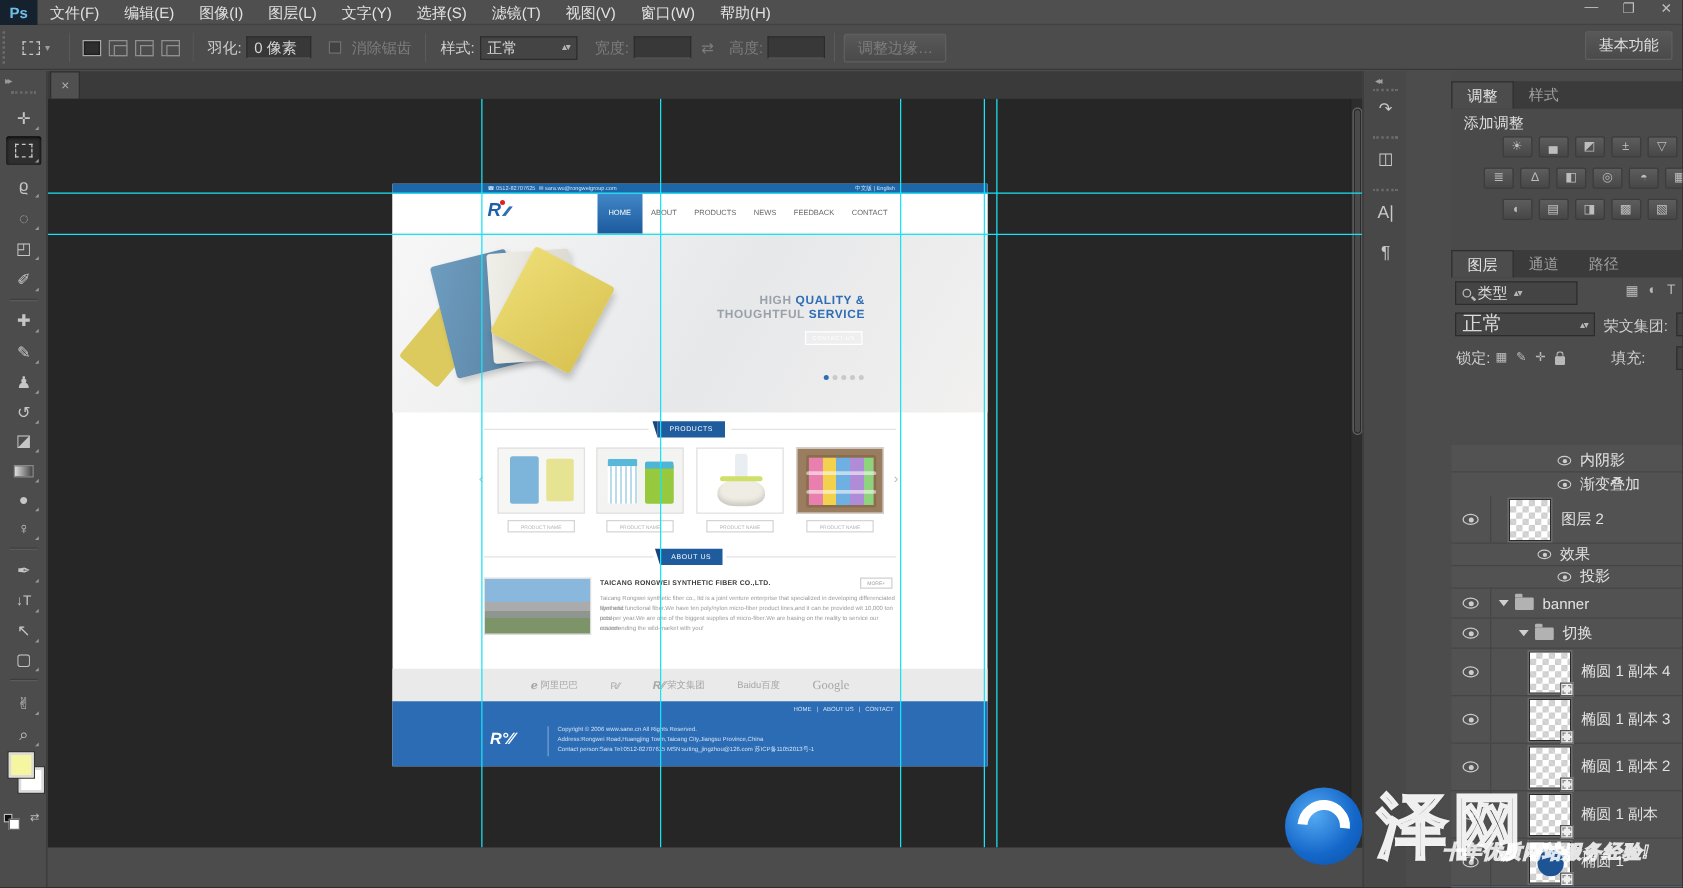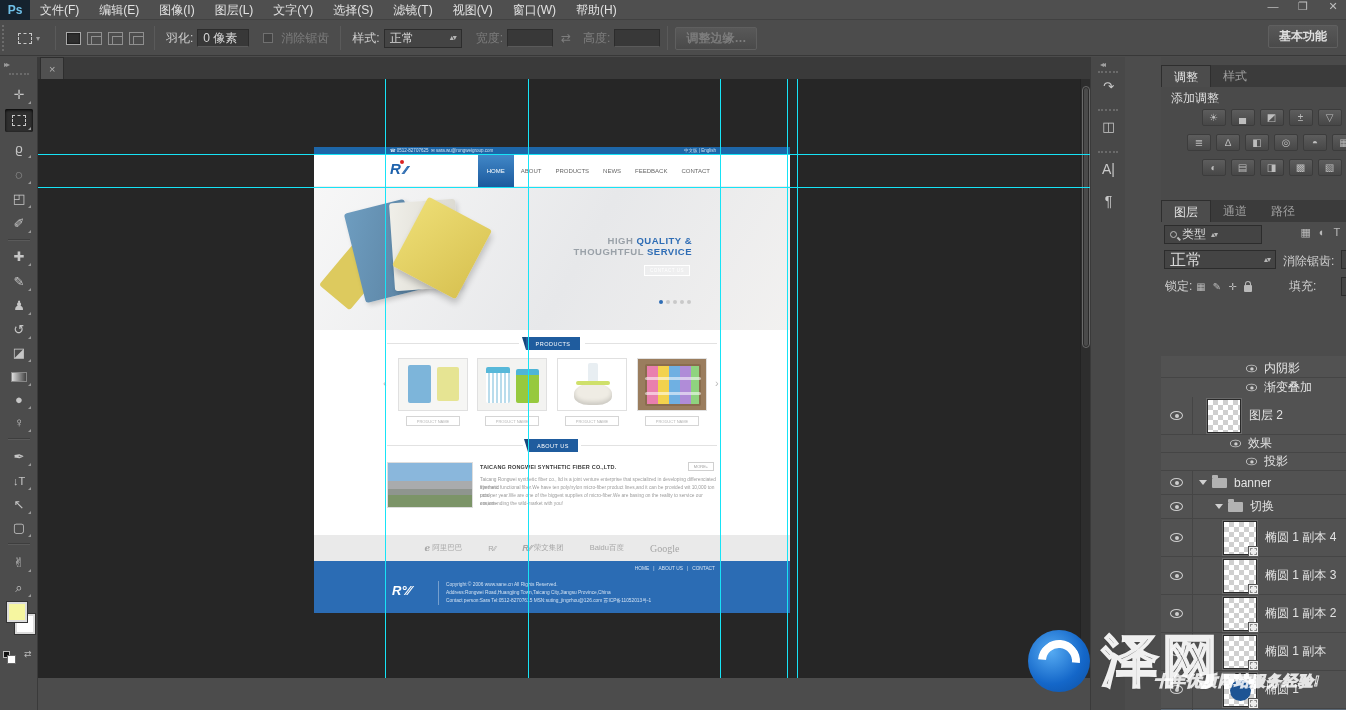--- a/index.html
+++ b/index.html
@@ -24,21 +24,21 @@
   .selbox{width:15px;height:13px;border:1px solid #8f8f8f;margin:0 3px;display:inline-block;background:transparent;position:relative;}
   .selbox.on{background:#2e2e2e;border-color:#a9a9a9;box-shadow:inset 0 0 2px #000;}
   .selbox.dbl::after{content:"";position:absolute;left:3px;top:3px;width:9px;height:7px;border:1px solid #8f8f8f;background:#4c4c4c;}
   .olabel{color:#cfcfcf;margin:0 4px;}
   .olabel.dim,.dimtx{color:#7d7d7d;}
   .field{background:#383838;border:1px solid #2c2c2c;border-bottom-color:#5a5a5a;height:18px;min-width:52px;padding:0 5px;line-height:17px;color:#d6d6d6;}
   .field.empty{min-width:46px;}
   .chk{width:10px;height:10px;border:1px solid #707070;background:#424242;display:inline-block;margin-right:4px;}
   .selectw{background:#444;border:1px solid #2c2c2c;height:19px;min-width:78px;padding:0 5px;line-height:18px;display:flex;align-items:center;justify-content:space-between;gap:8px;}
   .ud{font-size:8px;color:#b5b5b5;letter-spacing:-1px;}
-  .btn{border:1px solid #5f5f5f;border-radius:2px;background:linear-gradient(#585858,#4a4a4a);padding:2px 10px;color:#7d7d7d;font-weight:bold;}
+  .btn{border:1px solid #5f5f5f;border-radius:2px;background:linear-gradient(#585858,#4a4a4a);padding:2px 10px;color:#7d7d7d;}
   .btn.en{color:#e0e0e0;}
   .wsbtn{position:absolute;right:8px;top:4px;}
 
   
   .tabbar{position:absolute;left:38px;top:57px;width:1052px;height:22px;background:#3a3a3a;}
   .doctab{position:absolute;left:2px;top:0;height:22px;background:#505050;border:1px solid #2e2e2e;border-bottom:none;display:flex;align-items:center;padding:0 8px;font-size:12px;color:#ededed;gap:10px;}
   .doctab .x{color:#b0b0b0;font-size:11px;}
 
   
   .toolbar{position:absolute;left:0;top:57px;width:38px;height:653px;background:#4c4c4c;border-right:1px solid #3a3a3a;z-index:40;}
@@ -459,21 +459,21 @@
           <span>T</span>
           <span>❒</span>
           <span>❏</span>
         </div>
       </div>
       <div class="brow">
         <span class="selectw" style="position:absolute;left:3px;top:2px;width:112px">
           <span>正常</span>
           <span class="ud">▴▾</span>
         </span>
-        <span style="position:absolute;left:122px;top:5px;font-size:12px;color:#cfcfcf">消除锯齿:</span>
+        <span style="position:absolute;left:122px;top:5px;font-size:12px;color:#cfcfcf">荣文集团:</span>
         <span class="valbox" style="position:absolute;left:180px;top:2px">
             <span>100%</span>
             <span class="ud">▾</span>
           </span>
       </div>
       <div class="lockrow">
         <span style="margin-left:4px;color:#cfcfcf">锁定:</span>
         <span class="lkicons">
           <span>▦</span>
           <span>✎</span>

